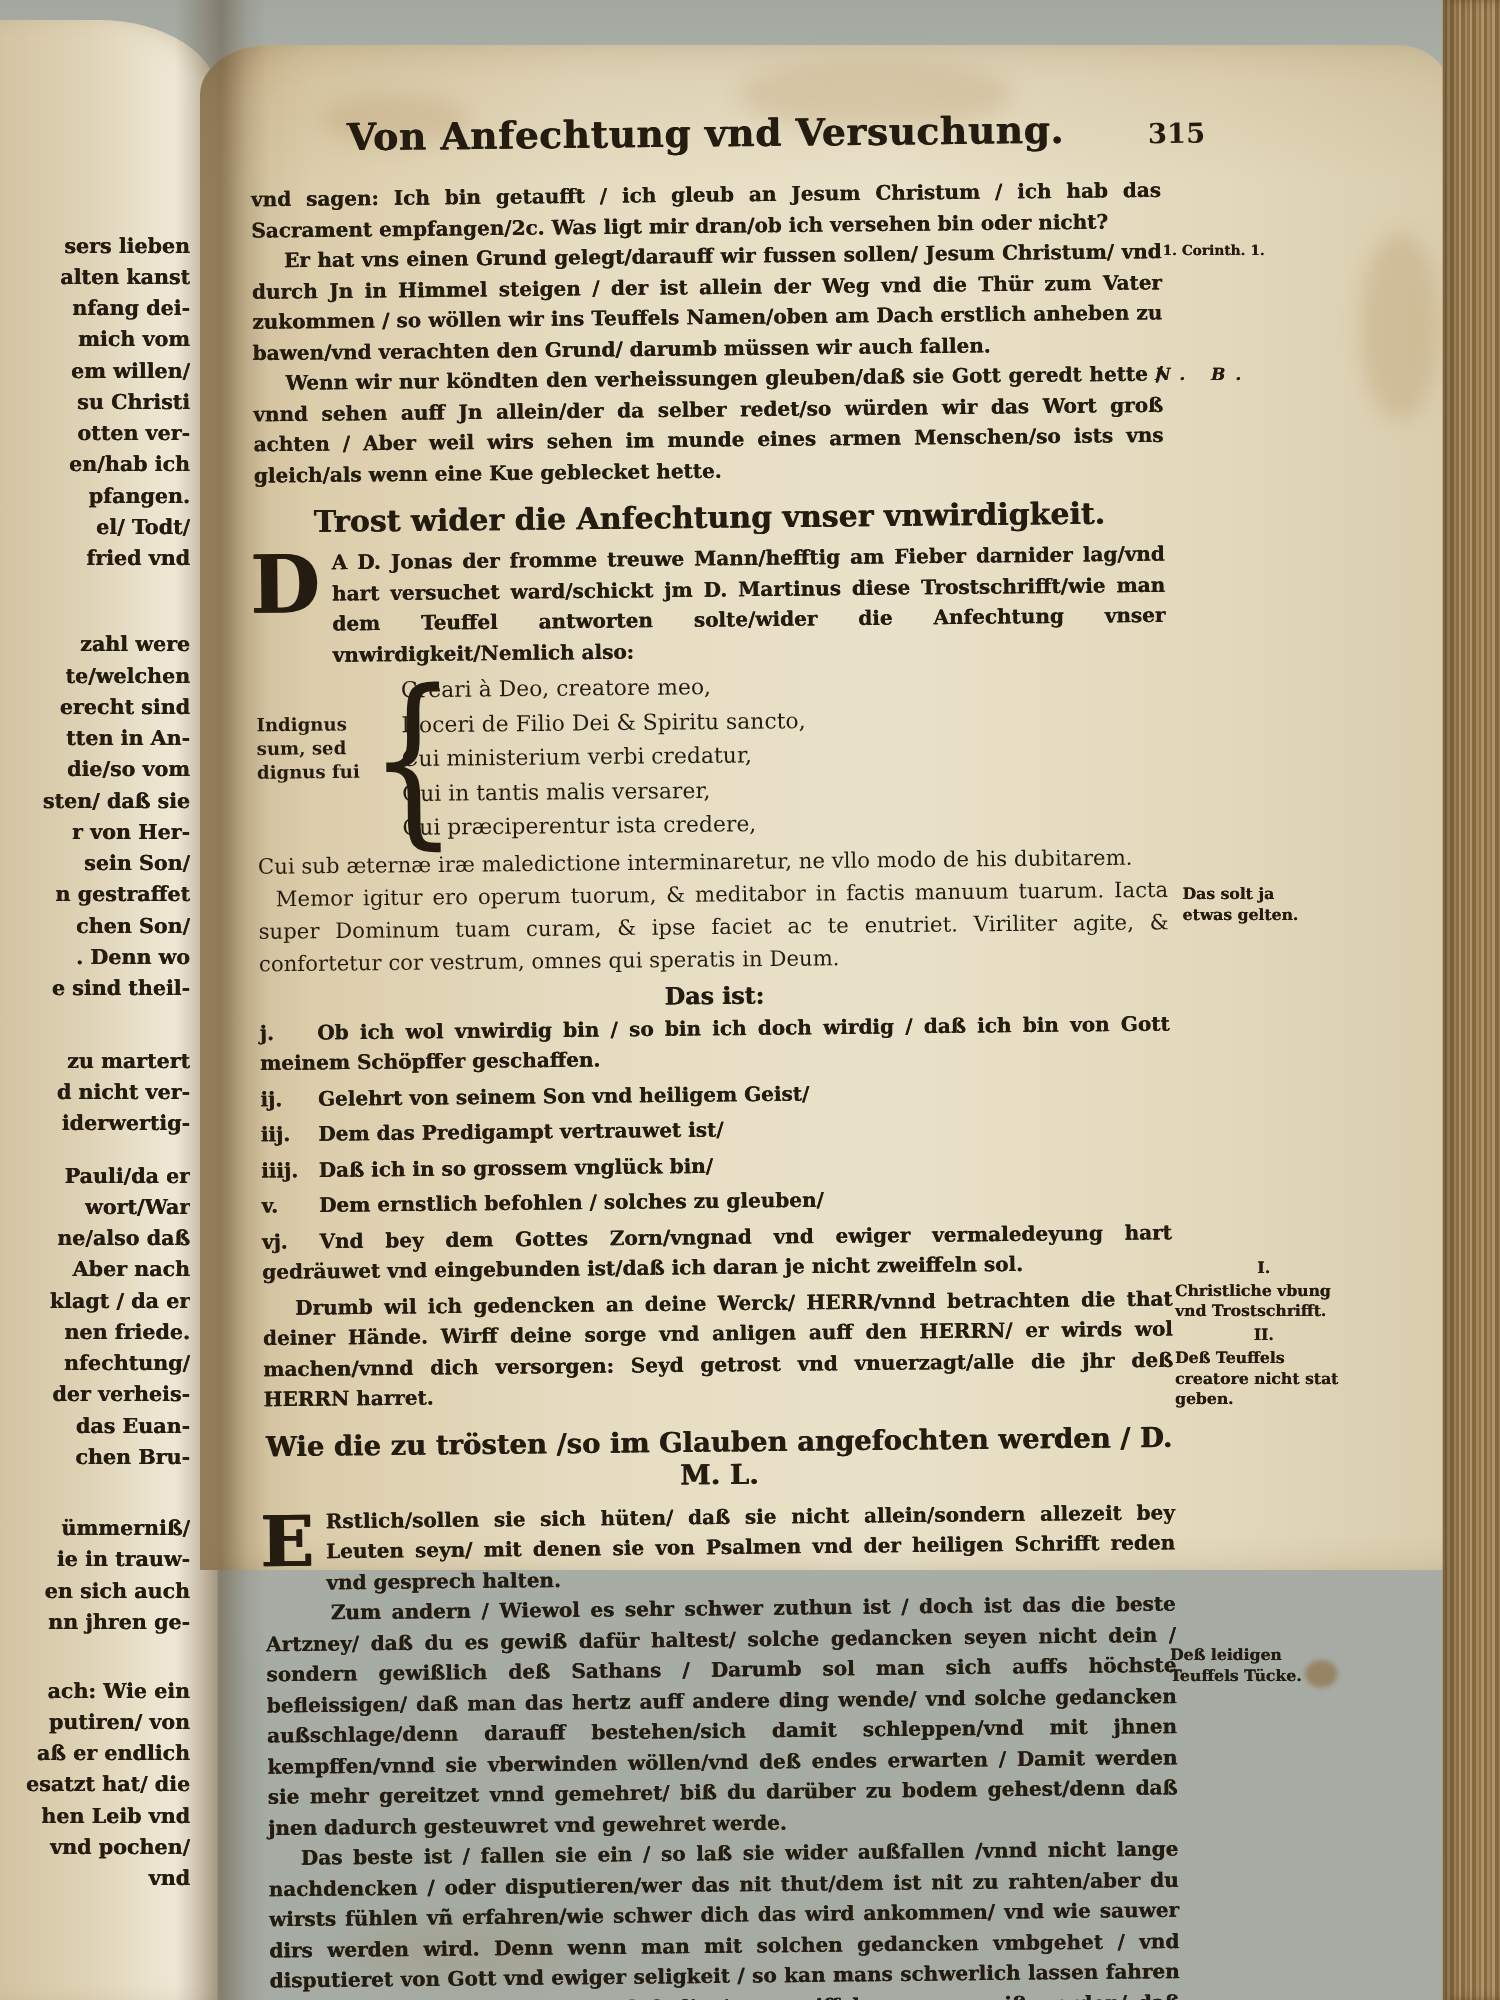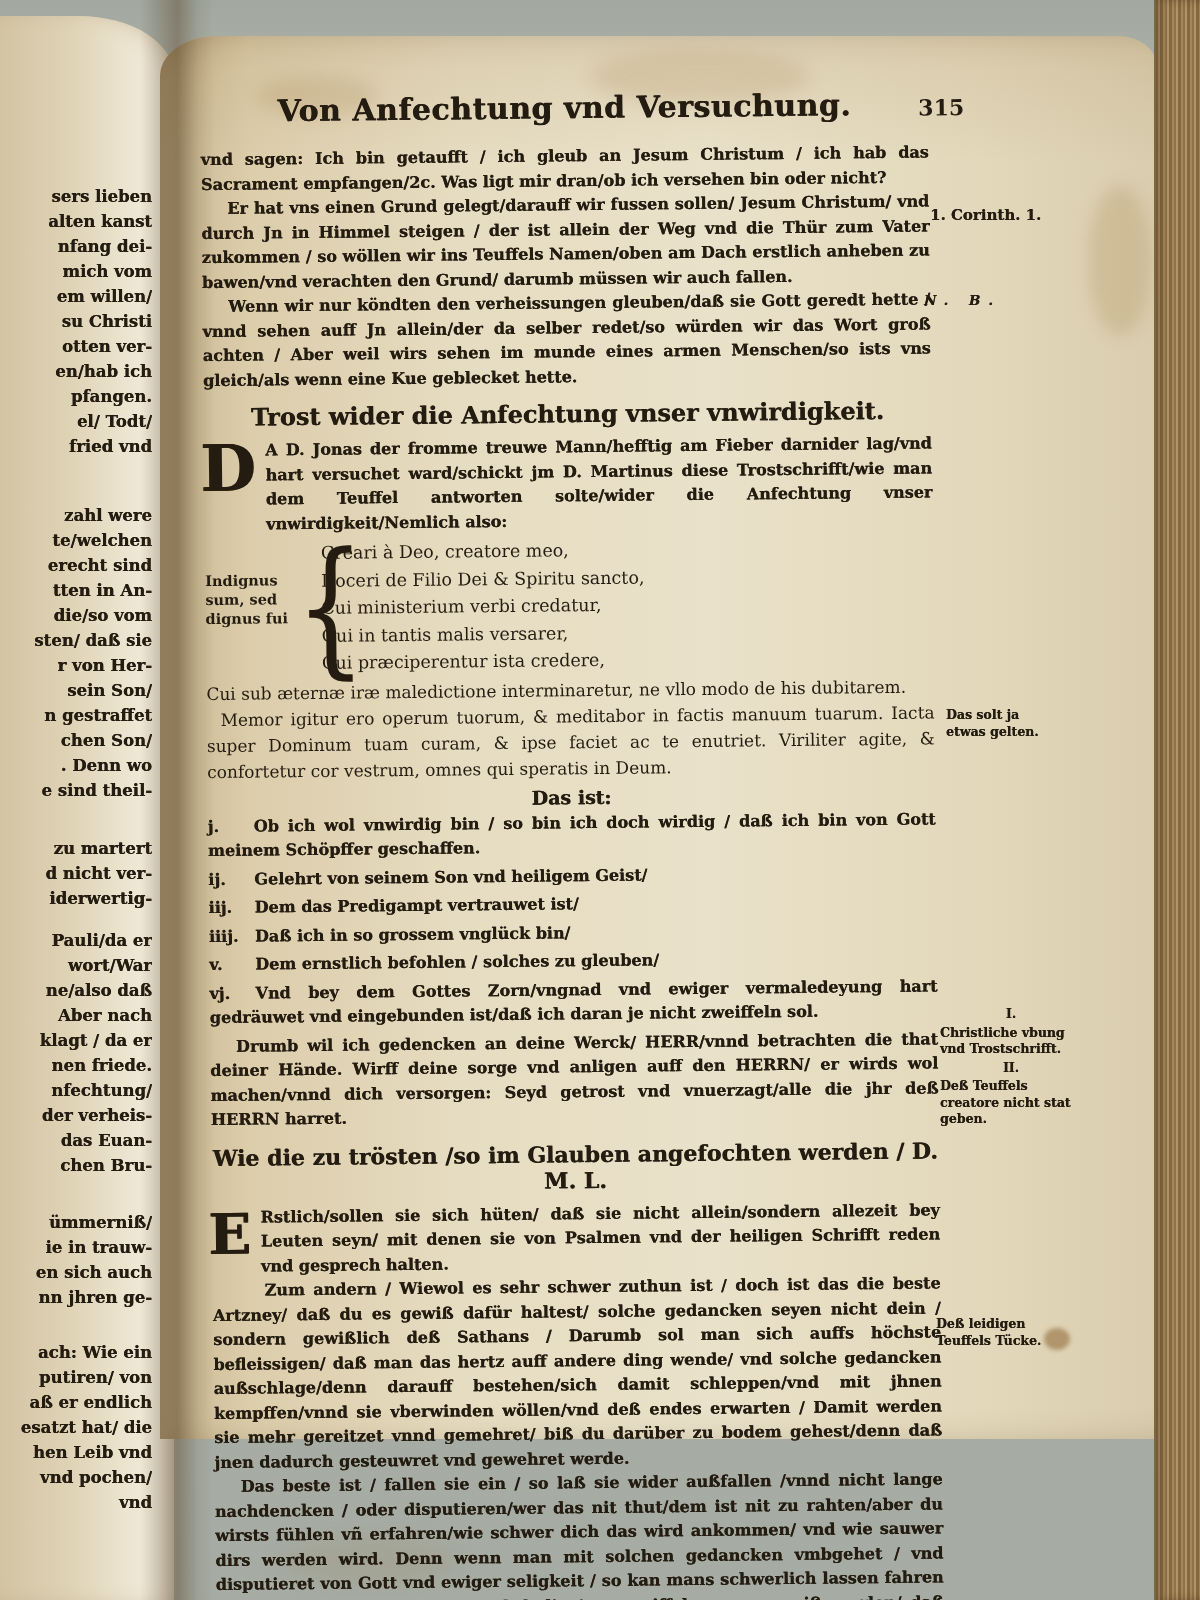--- a/index.html
+++ b/index.html
@@ -16,21 +16,21 @@
     font-weight:bold;font-size:16.5px;line-height:25px;color:#241c10;
     text-shadow:.3px 0 currentColor;white-space:nowrap;overflow:hidden;}
   .lf-a{top:168px}.lf-b{top:487px}.lf-c{top:820px}.lf-d{top:912px}.lf-e{top:1194px}.lf-f{top:1324px}
   .lf-line{min-height:25px;}
 
   
   .gutter{position:absolute;left:140px;top:0;width:74px;height:1600px;z-index:5;pointer-events:none;
     background:linear-gradient(90deg,rgba(80,58,30,0) 0%,rgba(80,58,30,.40) 50%,rgba(80,58,30,.10) 78%,rgba(80,58,30,0) 100%);}
 
   
-  .right-page{position:absolute;left:160px;top:36px;width:997px;height:1403px;
+  .right-page{position:absolute;left:160px;top:36px;width:997px;height:1220px;
     background:
       linear-gradient(180deg,rgba(160,128,78,.16) 0%,rgba(160,128,78,0) 9%),
       linear-gradient(90deg,#c8b58f 0%,#dccdab 9%,#e6dcc1 30%,#e9e1c9 55%,#e3d8bb 82%,#d9cdae 100%);
     border-radius:56px 40px 0 0 / 40px 30px 0 0;
     box-shadow:inset 26px 0 38px -14px rgba(95,70,38,.45);}
   .stain{position:absolute;border-radius:50%;pointer-events:none;}
   .st1{left:430px;top:12px;width:220px;height:56px;background:rgba(165,130,75,.20);filter:blur(9px);}
   .st2{left:928px;top:150px;width:64px;height:150px;background:rgba(172,136,82,.26);filter:blur(8px);}
   .st3{left:884px;top:1292px;width:26px;height:22px;background:rgba(138,98,48,.55);filter:blur(2px);}
   .st4{left:96px;top:40px;width:120px;height:40px;background:rgba(158,124,70,.18);filter:blur(8px);}
@@ -63,21 +63,21 @@
   .latin-line{font-size:17.5px;line-height:27.5px;font-weight:normal;}
   .latin{font-weight:normal;font-size:17px;line-height:26px;text-align:justify;text-indent:0;}
   .latin.ind{text-indent:14px;}
   .num-list{margin:2px 0 2px;}
   .num-item{font-weight:bold;font-size:16px;line-height:24.5px;text-align:justify;
     margin-bottom:4px;text-shadow:.3px 0 currentColor;}
   .num{display:inline-block;width:46px;font-weight:bold;}
 
   
   .mnote{position:absolute;color:#241c10;font-weight:bold;text-shadow:.2px 0 currentColor;}
-  .mn-corinth{left:770px;top:158px;width:180px;font-size:15px;margin-top:12px;}
+  .mn-corinth{left:770px;top:158px;width:180px;font-size:11px;}
   .mn-nb{left:764px;top:256px;width:120px;font-size:13.5px;font-style:italic;letter-spacing:8px;}
   .mn-gelten{left:786px;top:670px;width:112px;font-size:12.5px;line-height:17px;}
   .mn-block{left:780px;top:968px;width:142px;font-size:12.5px;line-height:16.5px;}
   .mn-num{text-align:center;margin:2px 0;}
   .mn-tuecke{left:776px;top:1280px;width:108px;font-size:12.5px;line-height:16.5px;}
 
   
   .fore-edge{position:absolute;right:0;top:0;width:46px;height:1600px;
     background:repeating-linear-gradient(90deg,#a5875a 0 2px,#8f7247 2px 4px,#b1946a 4px 6px,#85693f 6px 9px);
     box-shadow:inset 6px 0 8px rgba(60,42,20,.4);}

